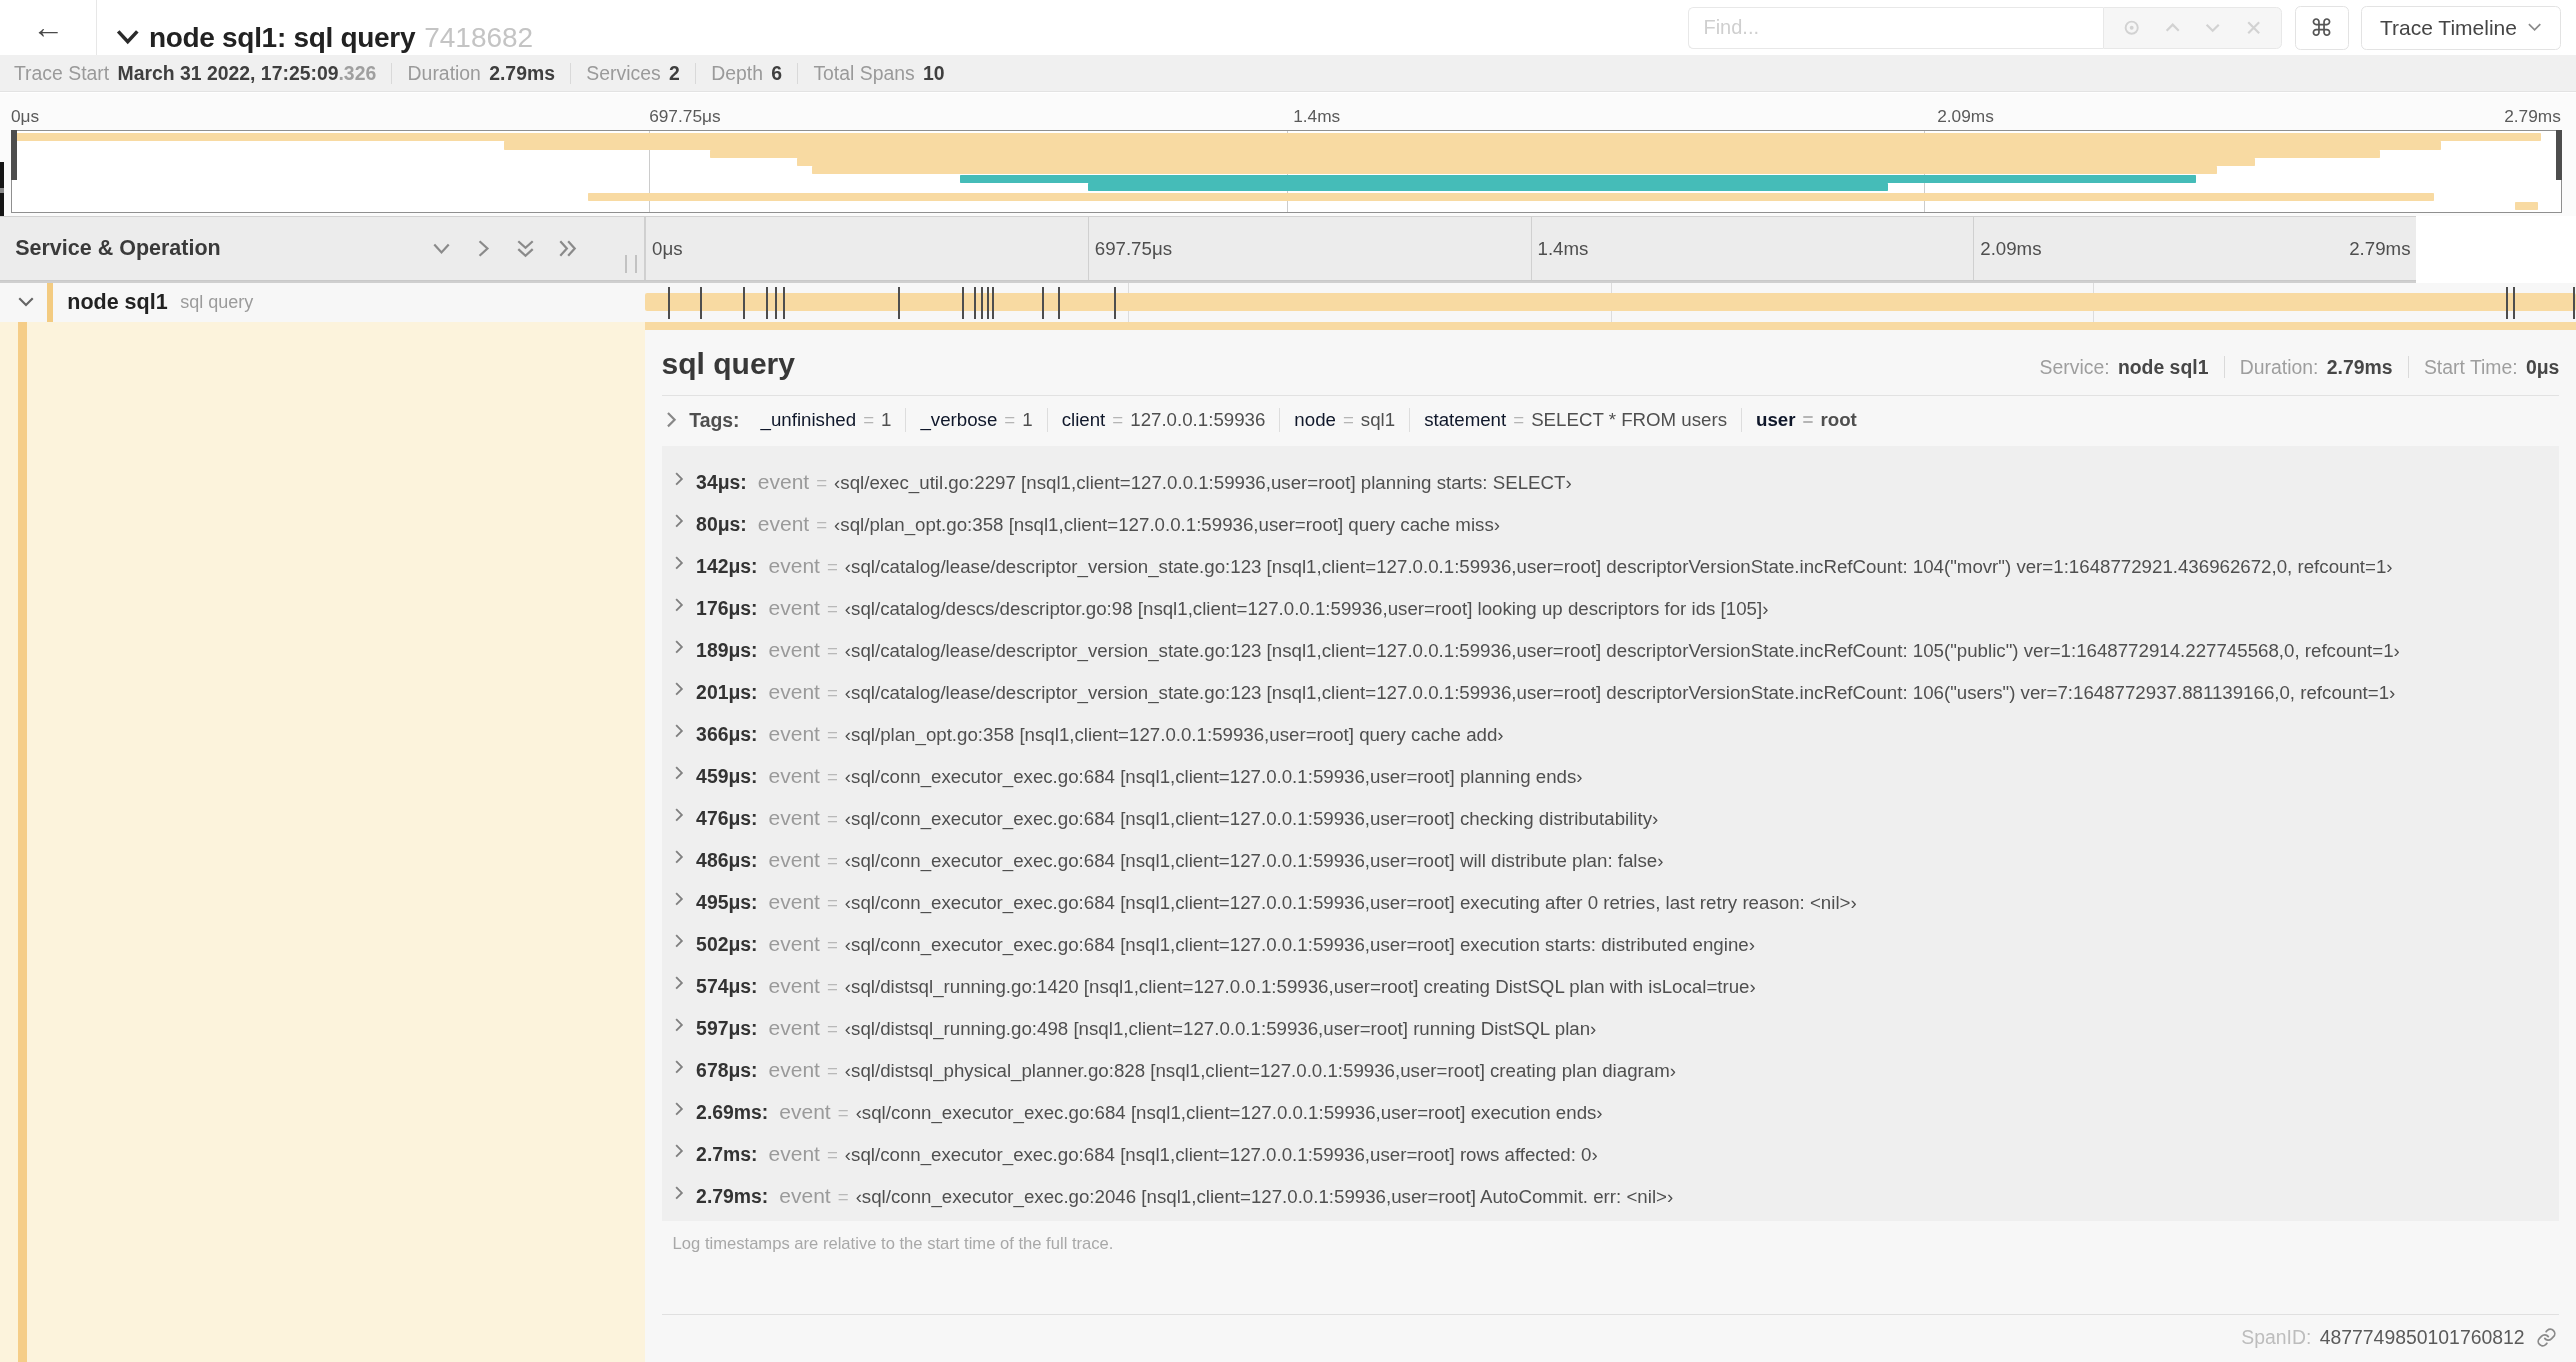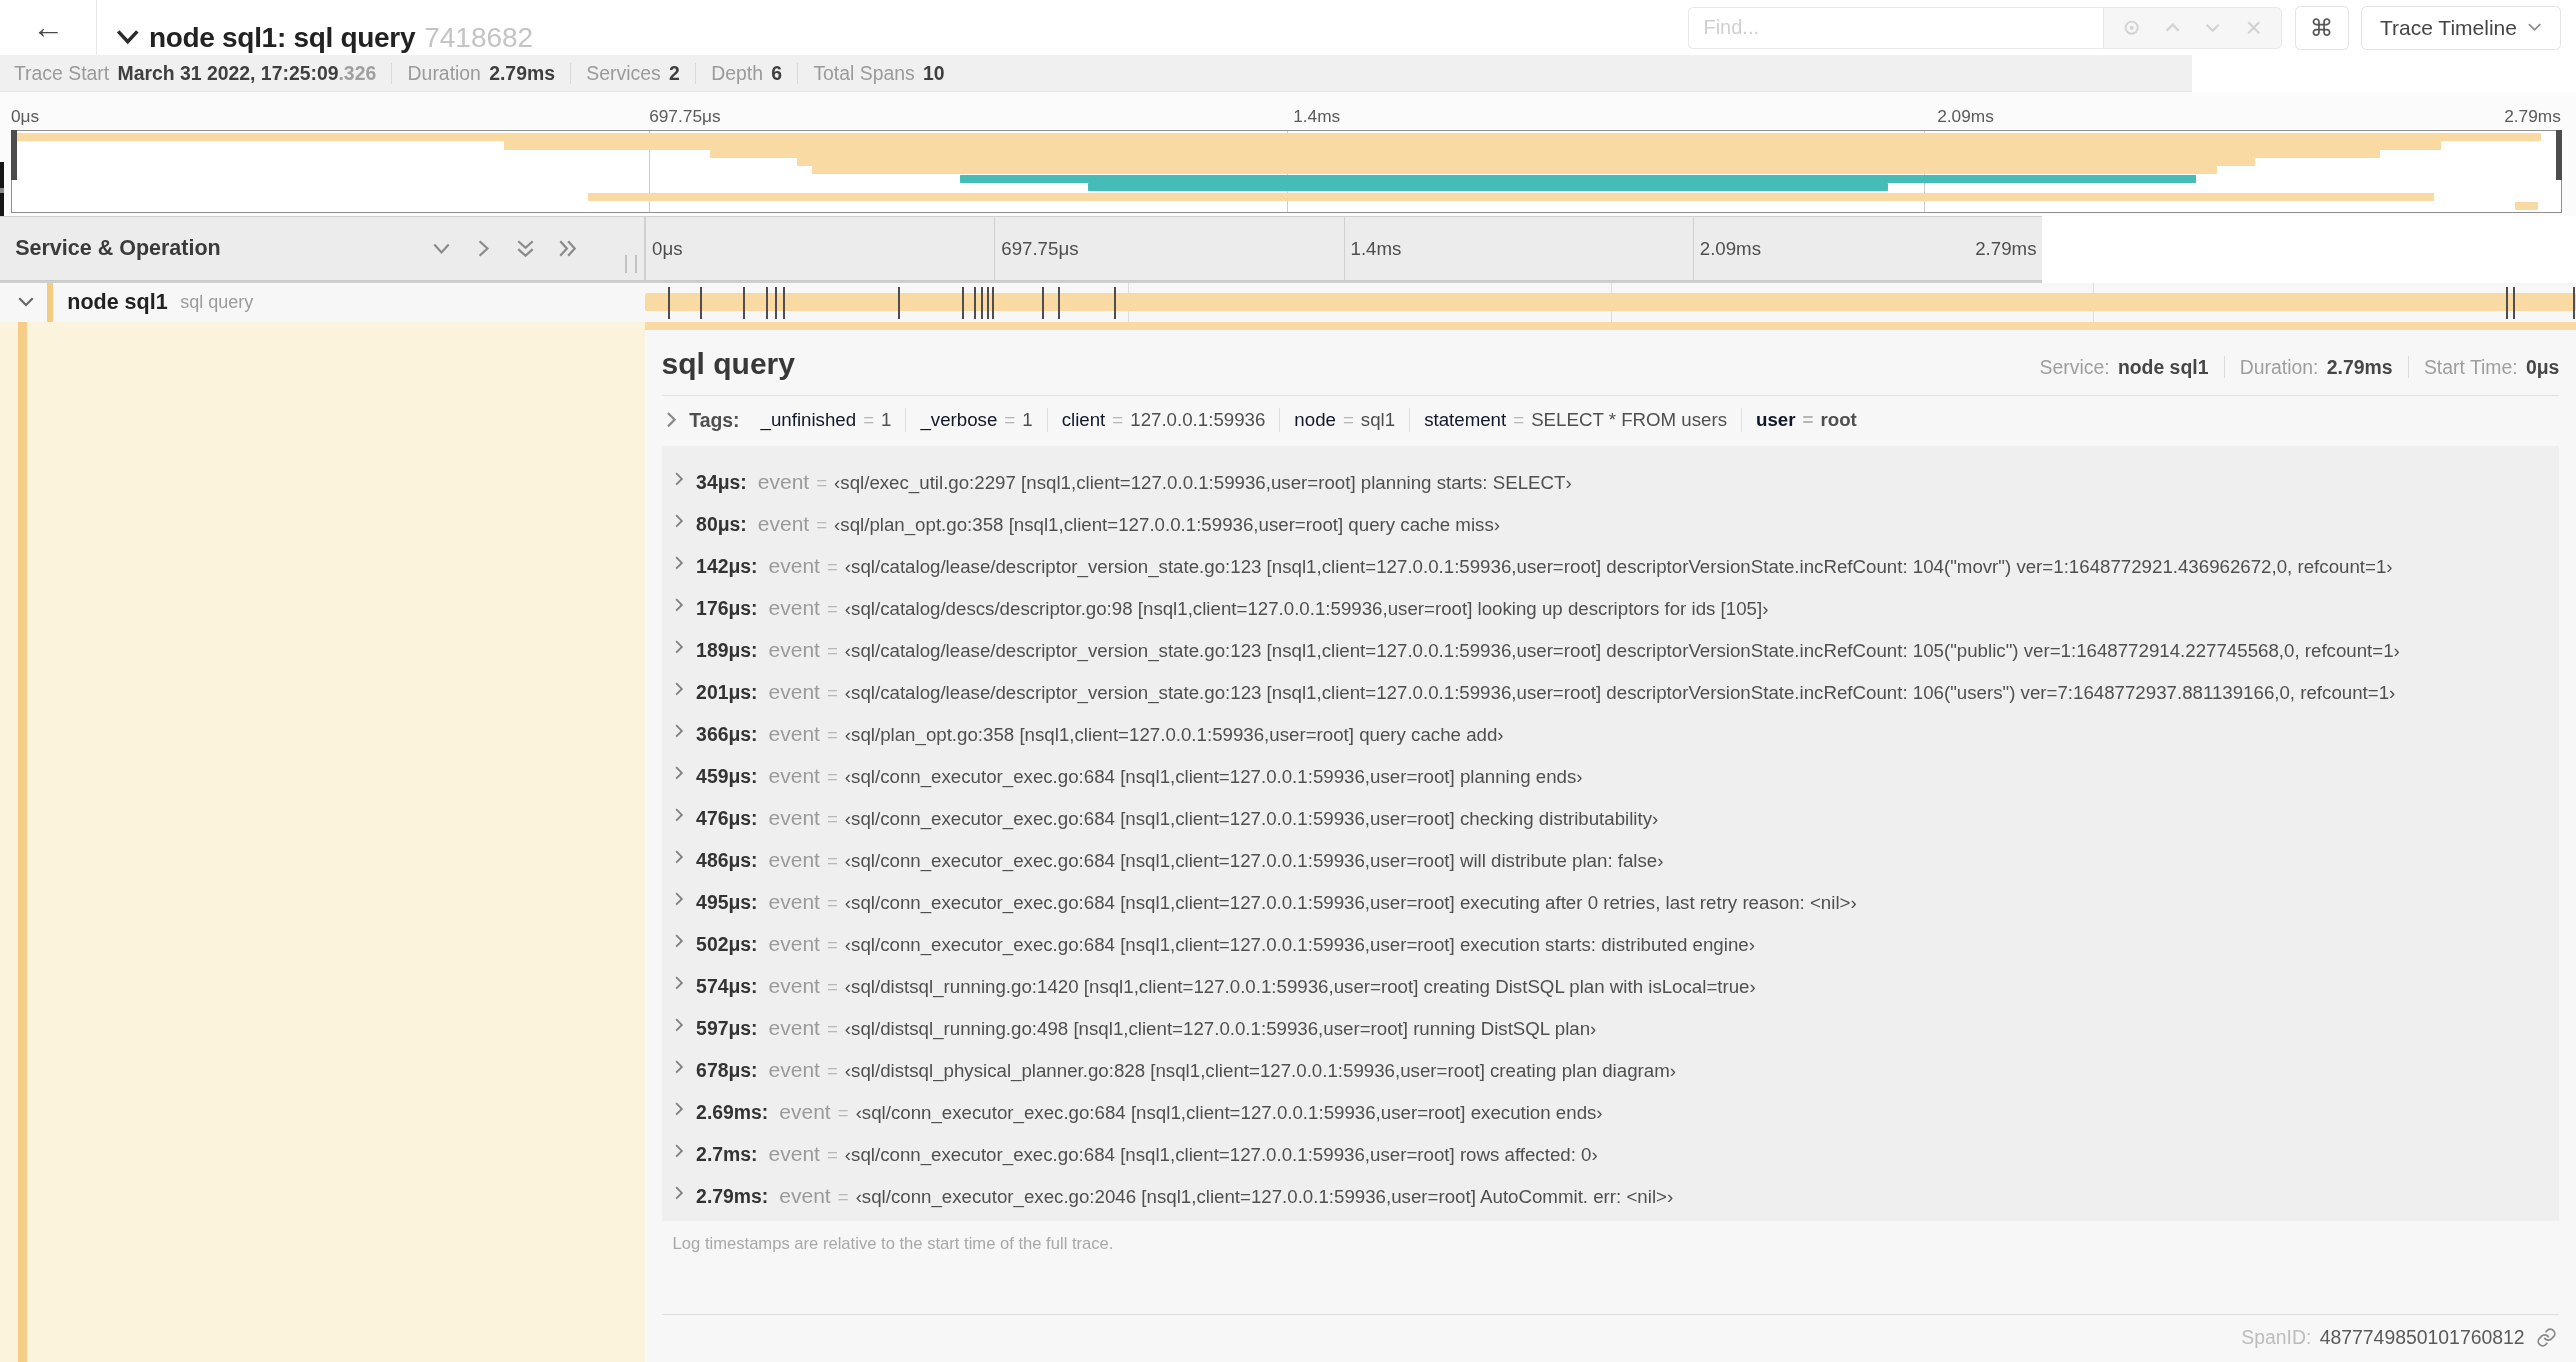--- a/index.html
+++ b/index.html
@@ -21,40 +21,40 @@
   .find-group { display:flex; align-items:stretch; height:42px; }
   .find-input { width:415px; height:42px; border:1.4px solid #e8e8e8; border-right:none; border-radius:5.5px 0 0 5.5px; padding:0 14px; font-size:20px; color:#555; outline:none; font-family:"Liberation Sans",sans-serif; }
   .find-input::placeholder { color:#cfcfcf; }
   .find-tools { display:flex; align-items:center; gap:21px; padding:0 18px; background:#f6f6f6; border:1.4px solid #e8e8e8; border-radius:0 5.5px 5.5px 0; color:#d2d2d2; }
   .icon-btn { display:flex; align-items:center; justify-content:center; cursor:pointer; }
   .kbd-btn { width:54px; height:44px; border:1.4px solid #e3e3e3; border-radius:5.5px; display:flex; align-items:center; justify-content:center; font-size:23.5px; color:#555; background:#fff; cursor:pointer; }
   .view-btn { height:44px; border:1.4px solid #e3e3e3; border-radius:5.5px; display:flex; align-items:center; gap:9.7px; padding:0 18px; font-size:21px; color:#454545; background:#fff; cursor:pointer; }
   .view-btn .caret { color:#8a8a8a; }
 
   
-  .trace-bar { position:absolute; left:0; top:55px; width:2192px; height:37px; background:#f0f0f0; border-bottom:0.7px solid #e3e3e3; display:flex; align-items:center; padding-left:14px; font-size:19.4px; }
+  .trace-bar { position:absolute; left:0; top:55px; width:2576px; height:37px; background:#f0f0f0; border-bottom:0.7px solid #e3e3e3; display:flex; align-items:center; padding-left:14px; font-size:19.4px; }
   .tb-item { display:flex; align-items:center; padding:0 15.2px 0 0; margin-right:15.2px; border-right:1.4px solid #d9d9d9; height:21px; }
   .tb-item:first-child { padding-left:0; }
   .tb-item:last-child { border-right:none; }
   .tb-label { color:#9a9a9a; margin-right:8.3px; white-space:nowrap; }
   .tb-value { color:#3f3f3f; font-weight:bold; white-space:nowrap; }
   .tb-extra { color:#9f9f9f; font-weight:bold; }
 
   
   .minimap-section { position:absolute; left:0; top:93px; width:2576px; height:123px; background:#fbfbfb; }
   .mm-label { position:absolute; top:12.5px; font-size:17.3px; color:#5a5a5a; }
   .mm-box { position:absolute; left:11px; right:14px; top:37px; height:83px; background:#fff; border:1.4px solid #8f8f8f; }
   .mm-grid { position:absolute; top:0; bottom:0; width:0.7px; background:#cccccc; }
   .mm-bar { position:absolute; height:8.3px; border-radius:0.7px; }
   .mm-scrubber { position:absolute; top:-1.4px; width:6.2px; height:50px; background:#4d4d4d; z-index:3; }
   .edge-strip { position:absolute; left:0; top:69px; width:3.5px; height:161px;
     background:repeating-linear-gradient(180deg,#161616 0 26px,#8a8a8a 26px 31px); }
 
   
-  .ruler-row { position:absolute; left:0; top:216px; width:2042px; height:65px; border-top:0.7px solid #d0d0d0; border-bottom:0.7px solid #c9c9c9; box-shadow:0 2.1px 0 #cfcfcf; display:flex; }
+  .ruler-row { position:absolute; left:0; top:216px; width:2416px; height:65px; border-top:0.7px solid #d0d0d0; border-bottom:0.7px solid #c9c9c9; box-shadow:0 2.1px 0 #cfcfcf; display:flex; }
   .names-header { width:645px; height:100%; background:#ececec; border-right:1.4px solid #cfcfcf; position:relative; display:flex; align-items:center; }
   .names-header-label { font-size:21.5px; font-weight:bold; color:#3a3a3a; margin-left:15.2px; }
   .names-header-icons { position:absolute; right:66px; top:0; bottom:0; display:flex; align-items:center; gap:21px; color:#8a8a8a; }
   .col-resizer { position:absolute; right:7px; bottom:7px; width:12.5px; height:18px; border-left:2.1px solid #c2c2c2; border-right:2.1px solid #c2c2c2; cursor:col-resize; }
   .ruler-track { flex:1 1 auto; position:relative; background:#ececec; }
   .ruler-tick { position:absolute; top:0; bottom:0; width:0.7px; background:#d0d0d0; }
   .ruler-label { position:absolute; top:50%; transform:translateY(-50%); font-size:18.7px; color:#4e4e4e; white-space:nowrap; }
 
   
   .span-row { position:absolute; left:0; top:283px; width:2576px; height:39px; display:flex; background:#f7f7f7; }

